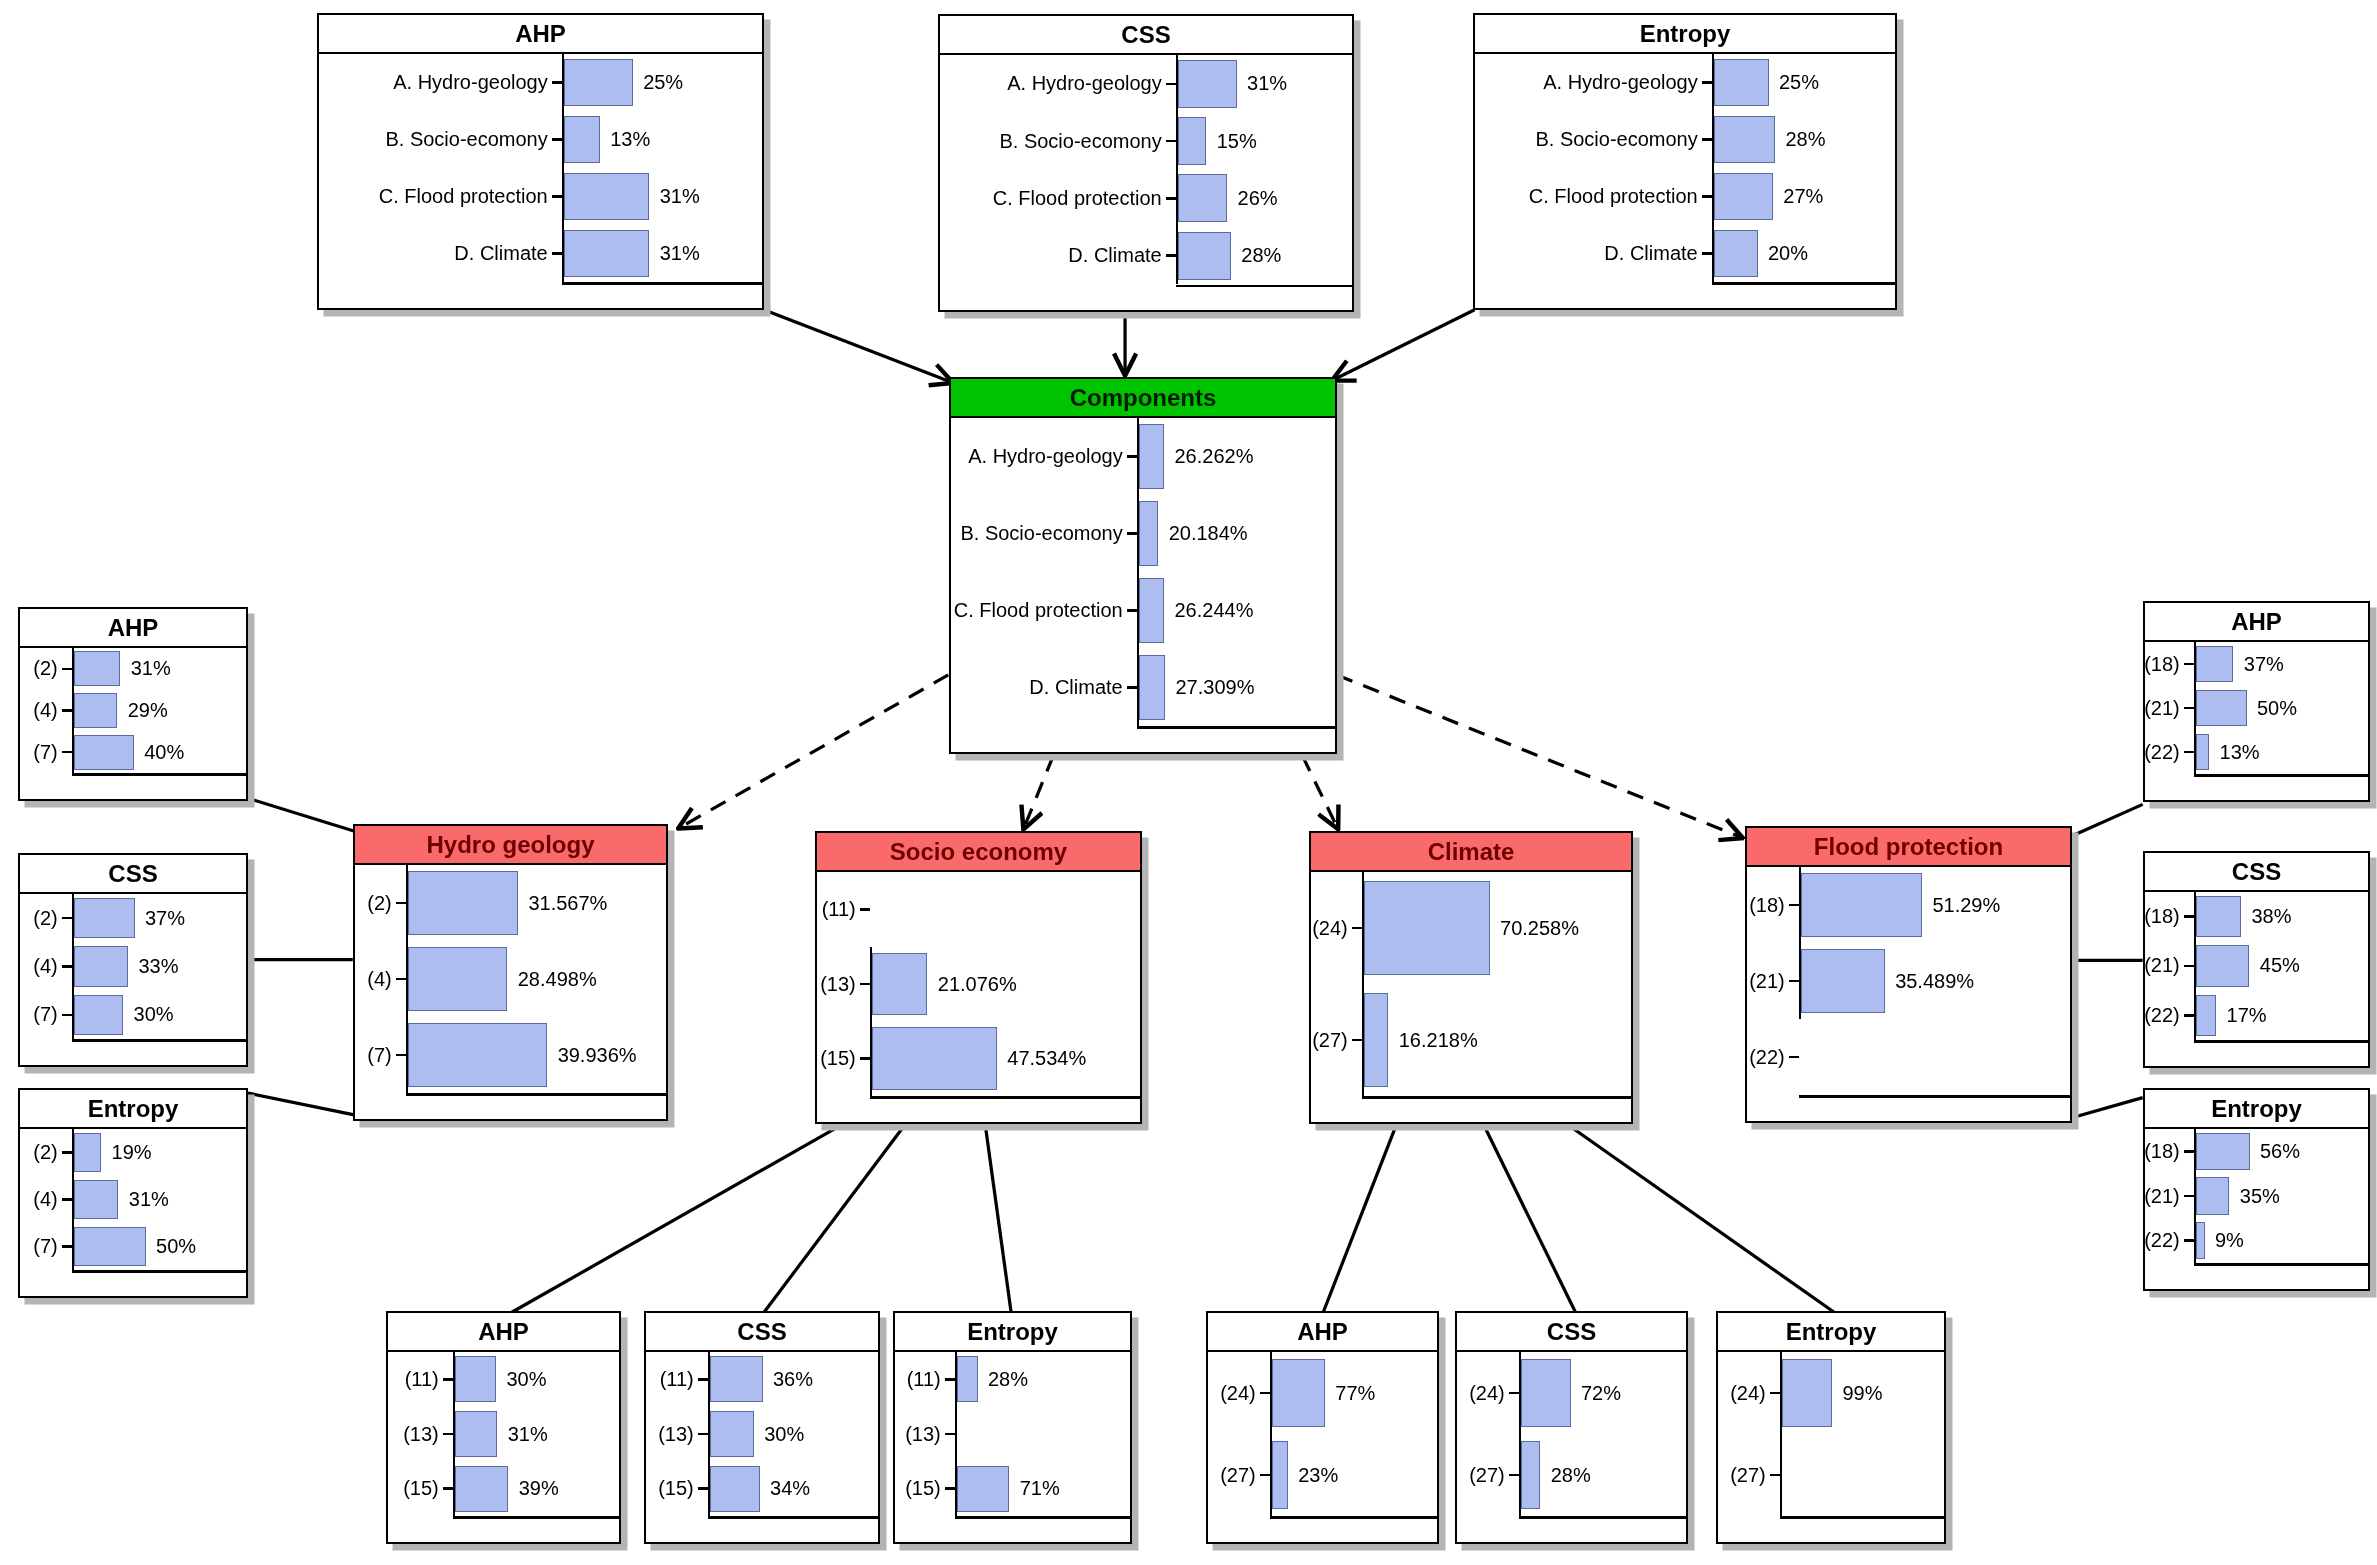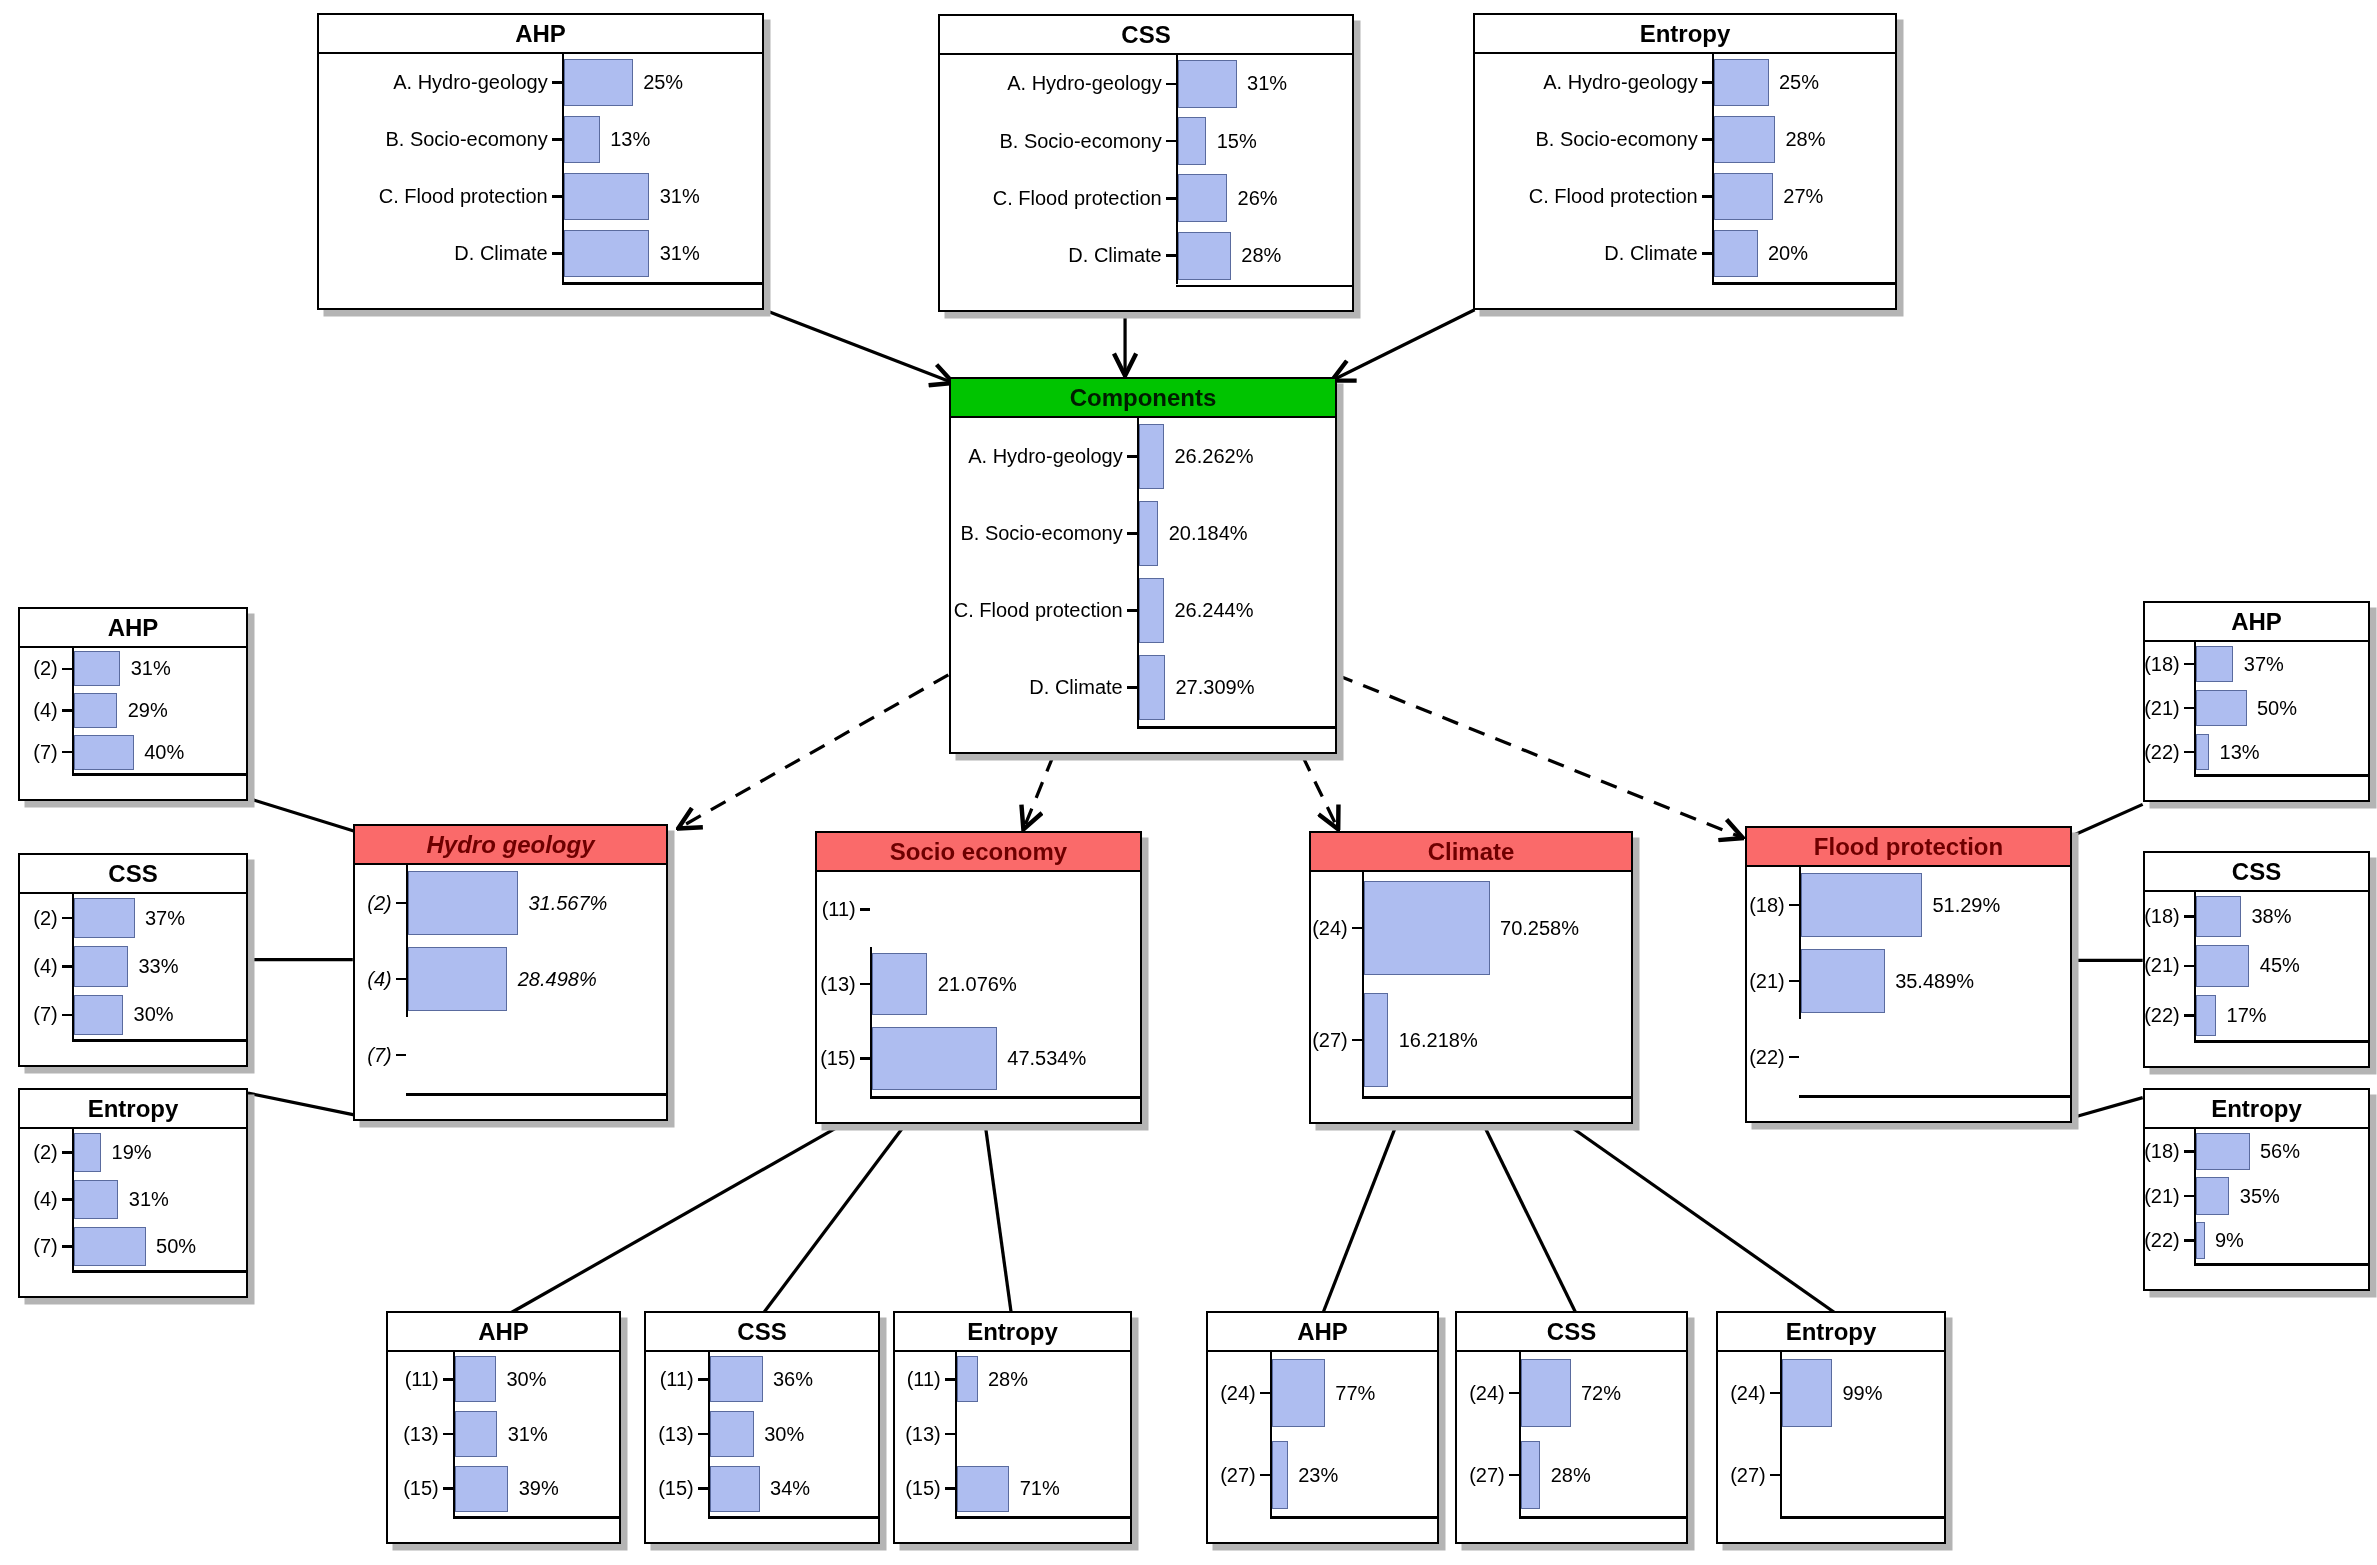--- a/index.html
+++ b/index.html
@@ -240,21 +240,21 @@
       <span class="tick"></span>
     </div>
     <div class="rbar">
       <div class="bar" style="width: 13.3215%;"></div>
       <span class="pct">27.309%</span>
     </div>
   </div>
     </div>
     <div class="xaxis" style="left: 186px;"></div>
   </div>
-<div class="panel" style="left: 353px; top: 824px; width: 315px; height: 297px; font-style: italic;">
+<div class="panel" style="left: 353px; top: 824px; width: 315px; height: 297px;">
     <div class="panel-title header-red">Hydro geology</div>
     <div class="chart">
       <div class="row">
     <div class="rlabel" style="width: 51px;">
       <span class="rlabel-text">(2)</span>
       <span class="tick"></span>
     </div>
     <div class="rbar">
       <div class="bar" style="width: 42.6581%;"></div>
       <span class="pct">31.567%</span>
@@ -267,20 +267,24 @@
     </div>
     <div class="rbar">
       <div class="bar" style="width: 38.5108%;"></div>
       <span class="pct">28.498%</span>
     </div>
   </div>
       <div class="row">
     <div class="rlabel" style="width: 51px;">
       <span class="rlabel-text">(7)</span>
       <span class="tick"></span>
+    </div>
+    <div class="rbar">
+      <div class="bar" style="width: 53.9676%;"></div>
+      <span class="pct">39.936%</span>
     </div>
   </div>
     </div>
     <div class="xaxis" style="left: 51px;"></div>
   </div>
 <div class="panel" style="left: 815px; top: 831px; width: 327px; height: 293px;">
     <div class="panel-title header-red">Socio economy</div>
     <div class="chart">
       <div class="row">
     <div class="rlabel" style="width: 53px;">

